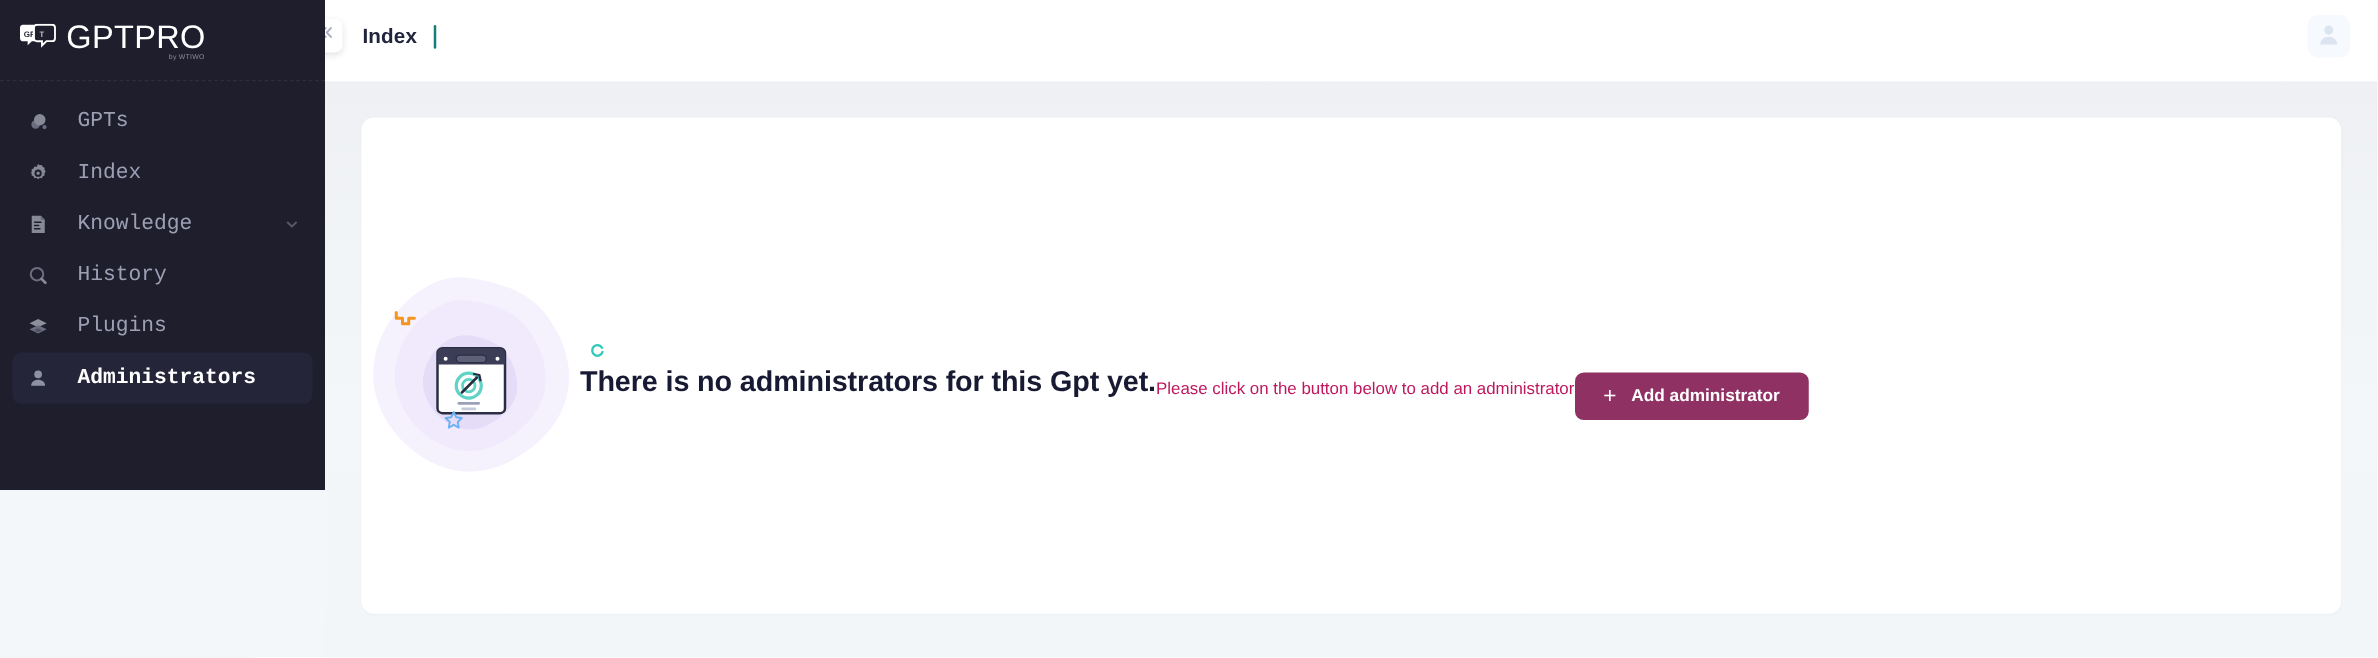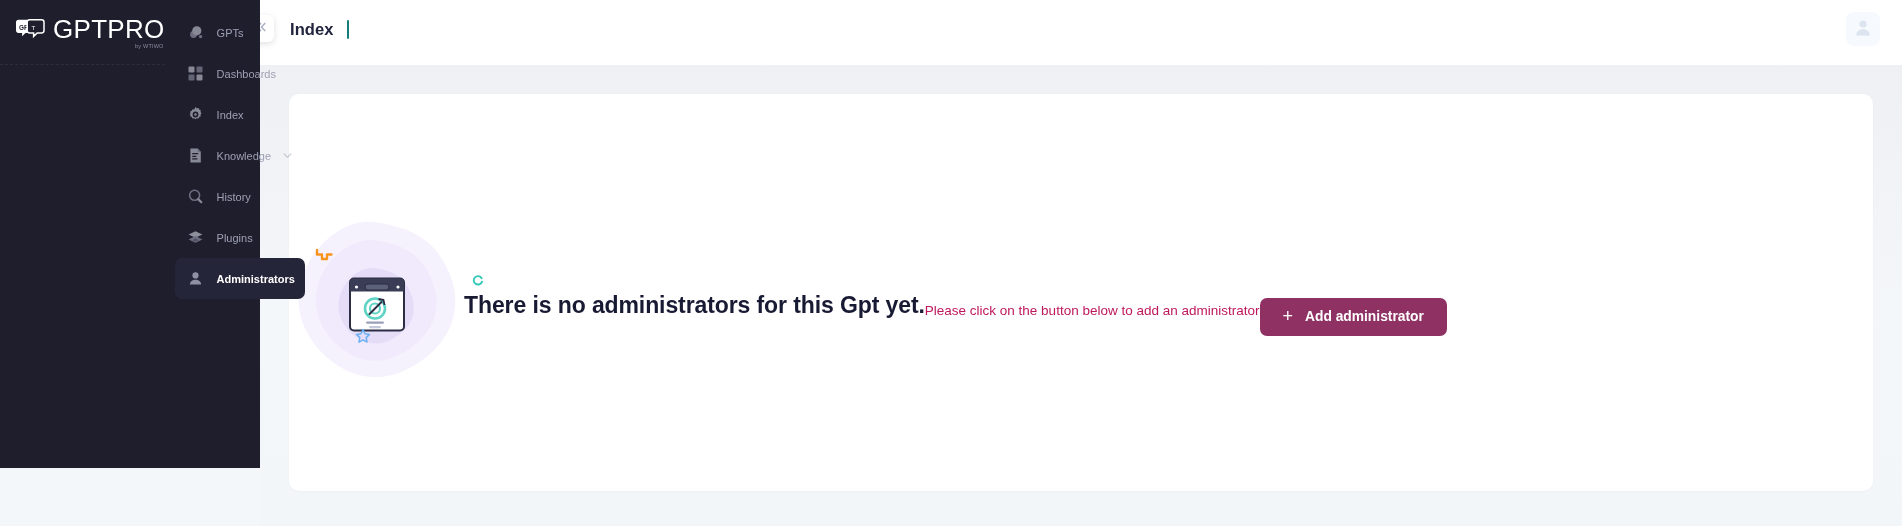--- a/index.html
+++ b/index.html
@@ -14,25 +14,25 @@
     font-family: "Liberation Sans", sans-serif;
     background: #f4f7fa;
     display: flex;
     flex-direction: row;
     color: #1e1e2d;
   }
 
   
   .sidebar {
     width: 260px;
-    height: 468px;
+    height: 392px;
     flex: 0 0 260px;
     background: #1e1e2d;
     display: flex;
-    flex-direction: row;
+    flex-direction: column;
     position: relative;
     z-index: 5;
   }
 
   .brand {
     height: 65px;
     flex: 0 0 65px;
     display: flex;
     align-items: center;
     padding-left: 14px;
@@ -91,25 +91,26 @@
   .nav-item .nav-icon {
     width: 22px;
     flex: 0 0 22px;
     display: flex;
     align-items: center;
     justify-content: flex-start;
     opacity: .62;
   }
 
   .nav-item .nav-label {
-    font-size: 11px;
+    font-size: 17px;
     color: #9da0b3;
-    margin-left: 8px;
+    margin-left: 18px;
     flex: 1 1 auto;
     white-space: nowrap;
+    font-family: Liberation Mono, monospace;
   }
 
   .nav-item.active {
     background: #25253a;
   }
   .nav-item.active .nav-label { color: #ffffff; font-weight: 600; }
   .nav-item.active .nav-icon { opacity: .8; }
 
   .nav-chevron {
     width: 14px;
@@ -287,31 +288,20 @@
       <span class="nav-icon">
         <svg width="17" height="17" viewBox="0 0 17 17">
           <circle cx="6.5" cy="10.5" r="3.4" fill="#9da0b3"></circle>
           <circle cx="9.8" cy="6.8" r="4.6" fill="#c9cbd8"></circle>
           <circle cx="13.6" cy="12.6" r="1.7" fill="#9da0b3"></circle>
         </svg>
       </span>
       <span class="nav-label">GPTs</span>
     </div>
 
-    <div class="nav-item">
-      <span class="nav-icon">
-        <svg width="17" height="17" viewBox="0 0 17 17">
-          <rect x="1.5" y="1.5" width="6" height="6" rx="1.1" fill="#c9cbd8"></rect>
-          <rect x="9.5" y="1.5" width="6" height="6" rx="1.1" fill="#8e91a4"></rect>
-          <rect x="1.5" y="9.5" width="6" height="6" rx="1.1" fill="#8e91a4"></rect>
-          <rect x="9.5" y="9.5" width="6" height="6" rx="1.1" fill="#c9cbd8"></rect>
-        </svg>
-      </span>
-      <span class="nav-label">Dashboards</span>
-    </div>
 
     <div class="nav-item">
       <span class="nav-icon">
         <svg width="17" height="17" viewBox="0 0 17 17">
           <path d="M8.5 1.1l1.3 1.1 1.7-.3.7 1.6 1.6.7-.3 1.7 1.1 1.3-1.1 1.3.3 1.7-1.6.7-.7 1.6-1.7-.3-1.3 1.1-1.3-1.1-1.7.3-.7-1.6-1.6-.7.3-1.7L2.4 8.5l1.1-1.3-.3-1.7 1.6-.7.7-1.6 1.7.3z" fill="#c9cbd8"></path>
           <circle cx="8.5" cy="8.5" r="2.9" fill="#1e1e2d"></circle>
           <circle cx="8.5" cy="8.5" r="1.3" fill="#c9cbd8"></circle>
         </svg>
       </span>
       <span class="nav-label">Index</span>

